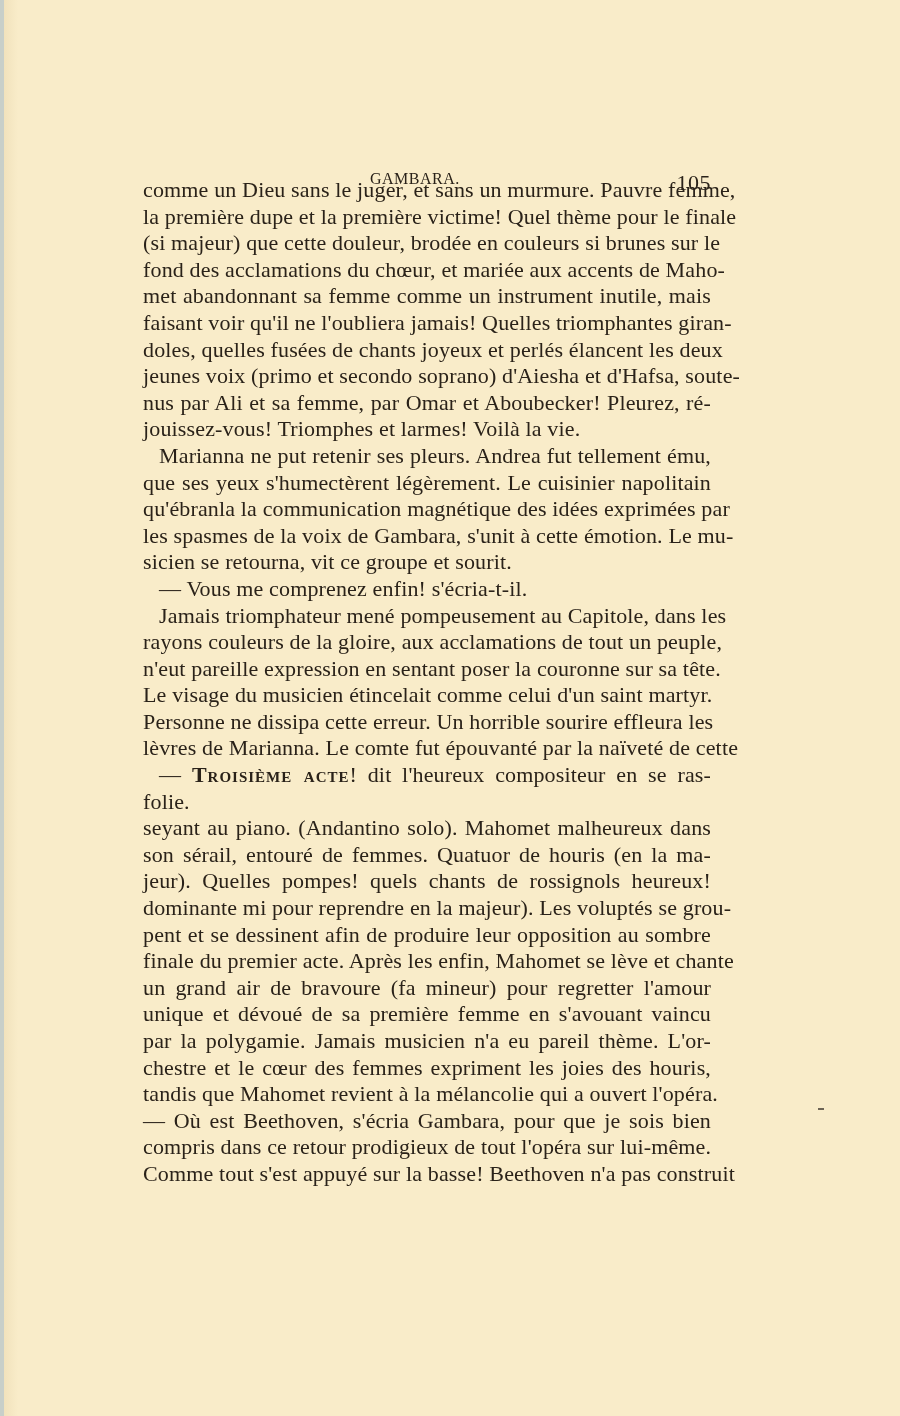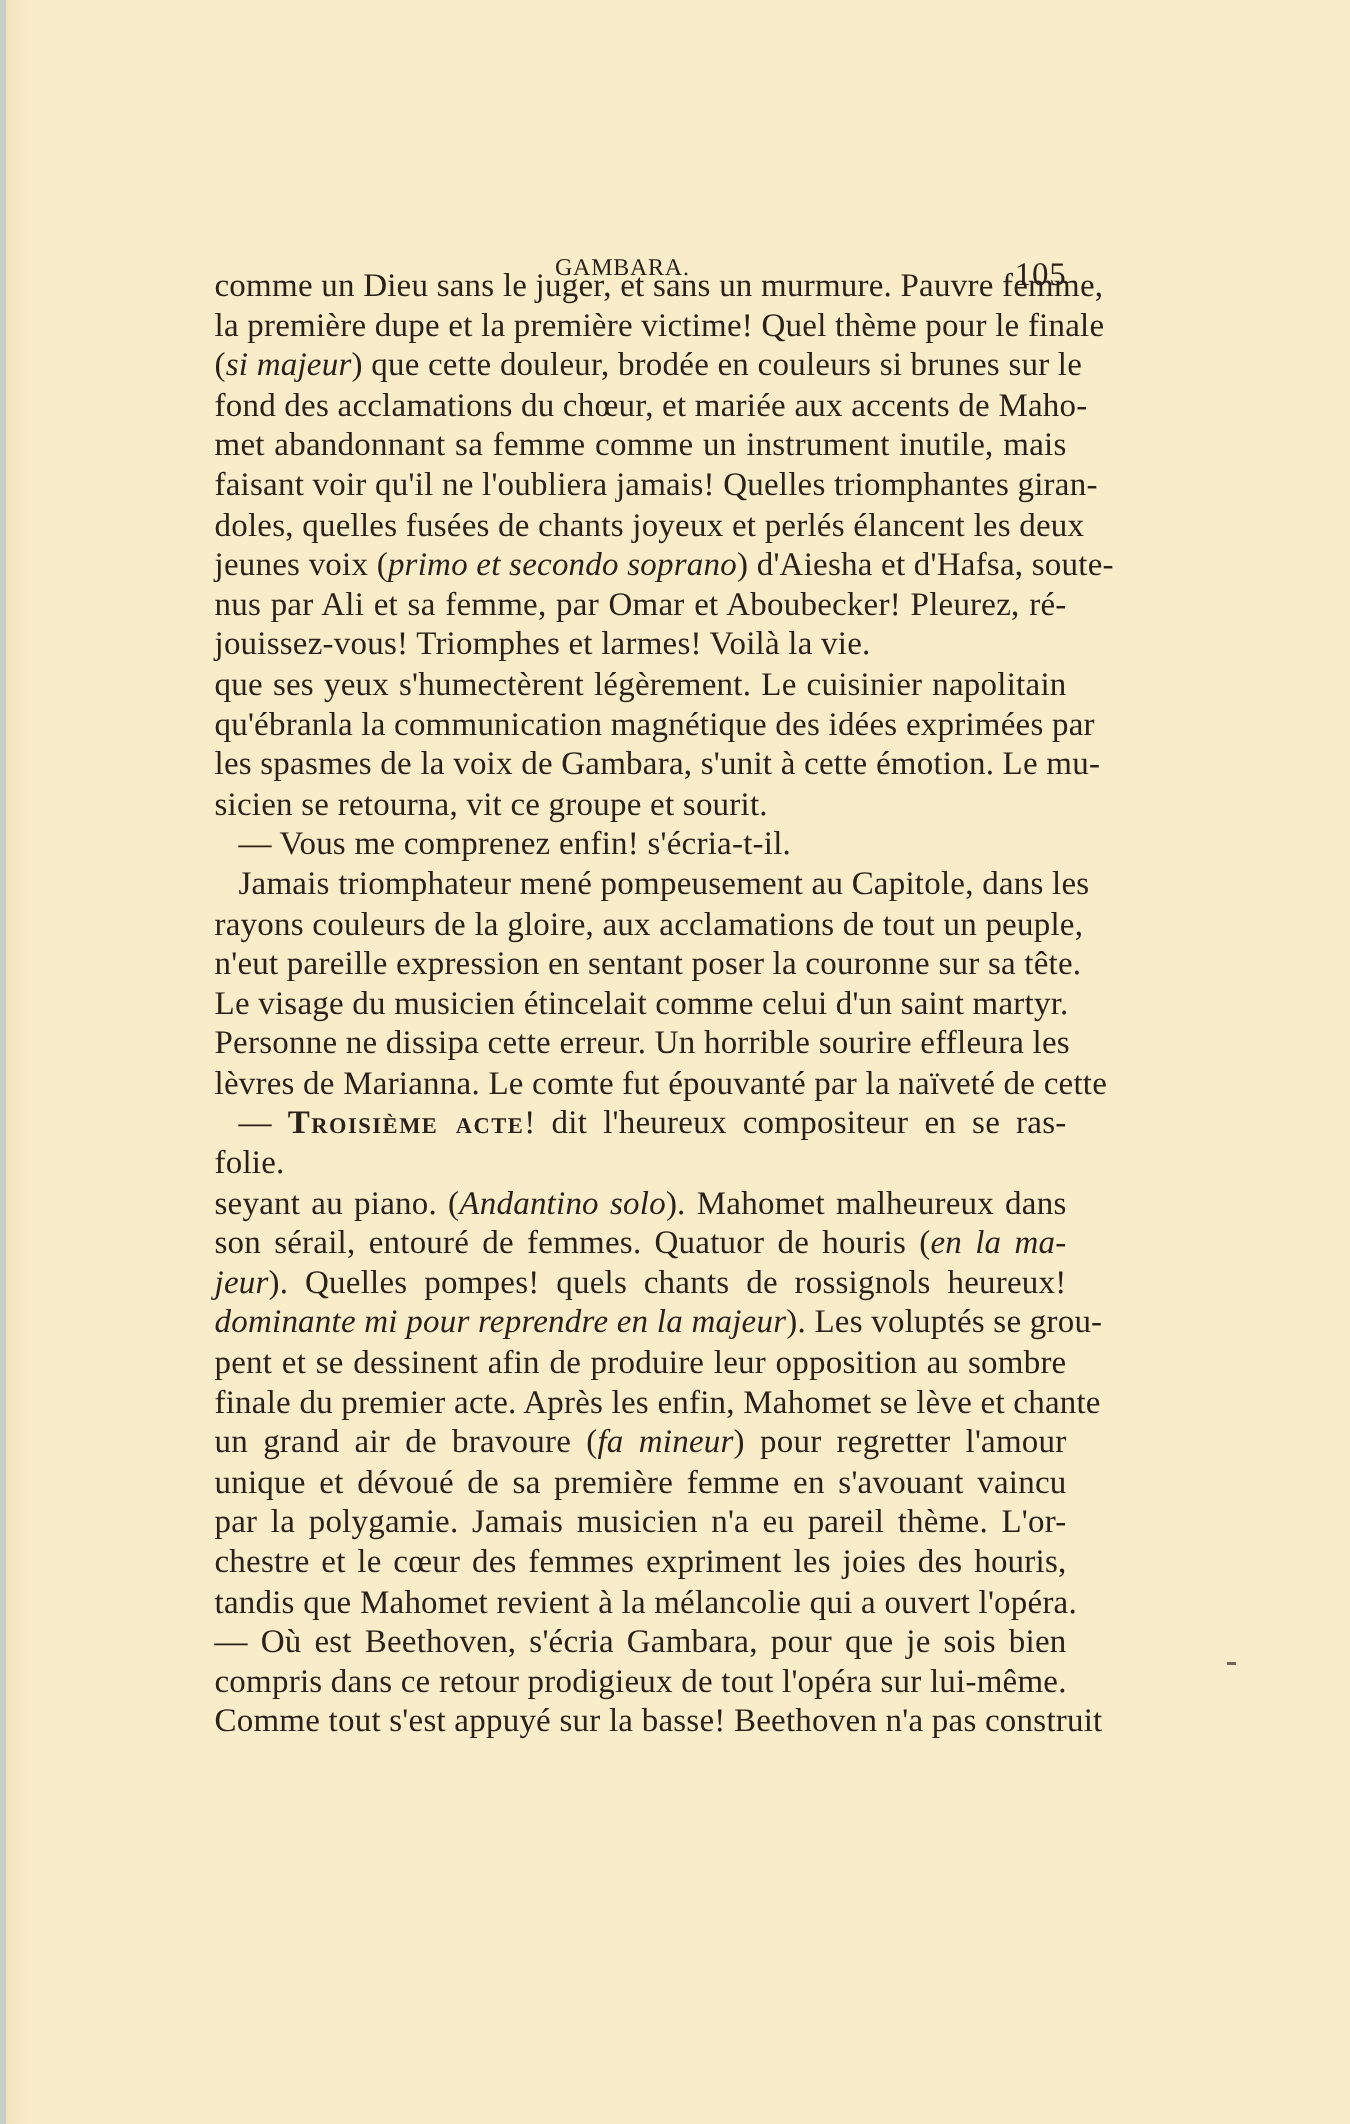--- a/index.html
+++ b/index.html
@@ -31,21 +31,21 @@
     .text-block {
       position: absolute; left: 143px; top: 177px; width: 568px;
     }
     .line {
       height: 26.6px; line-height: 26.6px; font-size: 22px;
       white-space: nowrap; text-align: justify; text-align-last: justify;
       letter-spacing: 0.15px;
     }
     .line.last { text-align-last: left; }
     .line.indent { padding-left: 16px; }
-    .it { font-style: italic; }
+    .it { }
     .sc { font-variant: small-caps; font-weight: bold; letter-spacing: 1px; }
     .dash-mark {
       position: absolute; left: 818px; top: 1108px; width: 6px; height: 2px;
       background: #6d6455;
     }
   </style>
 </head>
 <body>
 
 <div class="page-edge"></div>
@@ -60,20 +60,21 @@
     <div class="line"><span>comme un Dieu sans le juger, et sans un murmure. Pauvre femme,</span></div>
     <div class="line"><span>la première dupe et la première victime! Quel thème pour le finale</span></div>
     <div class="line"><span>(</span><span class="it">si majeur</span><span>) que cette douleur, brodée en couleurs si brunes sur le</span></div>
     <div class="line"><span>fond des acclamations du chœur, et mariée aux accents de Maho-</span></div>
     <div class="line"><span>met abandonnant sa femme comme un instrument inutile, mais</span></div>
     <div class="line"><span>faisant voir qu'il ne l'oubliera jamais! Quelles triomphantes giran-</span></div>
     <div class="line"><span>doles, quelles fusées de chants joyeux et perlés élancent les deux</span></div>
     <div class="line"><span>jeunes voix (</span><span class="it">primo et secondo soprano</span><span>) d'Aiesha et d'Hafsa, soute-</span></div>
     <div class="line"><span>nus par Ali et sa femme, par Omar et Aboubecker! Pleurez, ré-</span></div>
     <div class="line last"><span>jouissez-vous! Triomphes et larmes! Voilà la vie.</span></div>
+    <div class="line indent"><span>Marianna ne put retenir ses pleurs. Andrea fut tellement ému,</span></div>
     <div class="line"><span>que ses yeux s'humectèrent légèrement. Le cuisinier napolitain</span></div>
     <div class="line"><span>qu'ébranla la communication magnétique des idées exprimées par</span></div>
     <div class="line"><span>les spasmes de la voix de Gambara, s'unit à cette émotion. Le mu-</span></div>
     <div class="line last"><span>sicien se retourna, vit ce groupe et sourit.</span></div>
     <div class="line indent last"><span>— Vous me comprenez enfin! s'écria-t-il.</span></div>
     <div class="line indent"><span>Jamais triomphateur mené pompeusement au Capitole, dans les</span></div>
     <div class="line"><span>rayons couleurs de la gloire, aux acclamations de tout un peuple,</span></div>
     <div class="line"><span>n'eut pareille expression en sentant poser la couronne sur sa tête.</span></div>
     <div class="line"><span>Le visage du musicien étincelait comme celui d'un saint martyr.</span></div>
     <div class="line"><span>Personne ne dissipa cette erreur. Un horrible sourire effleura les</span></div>

